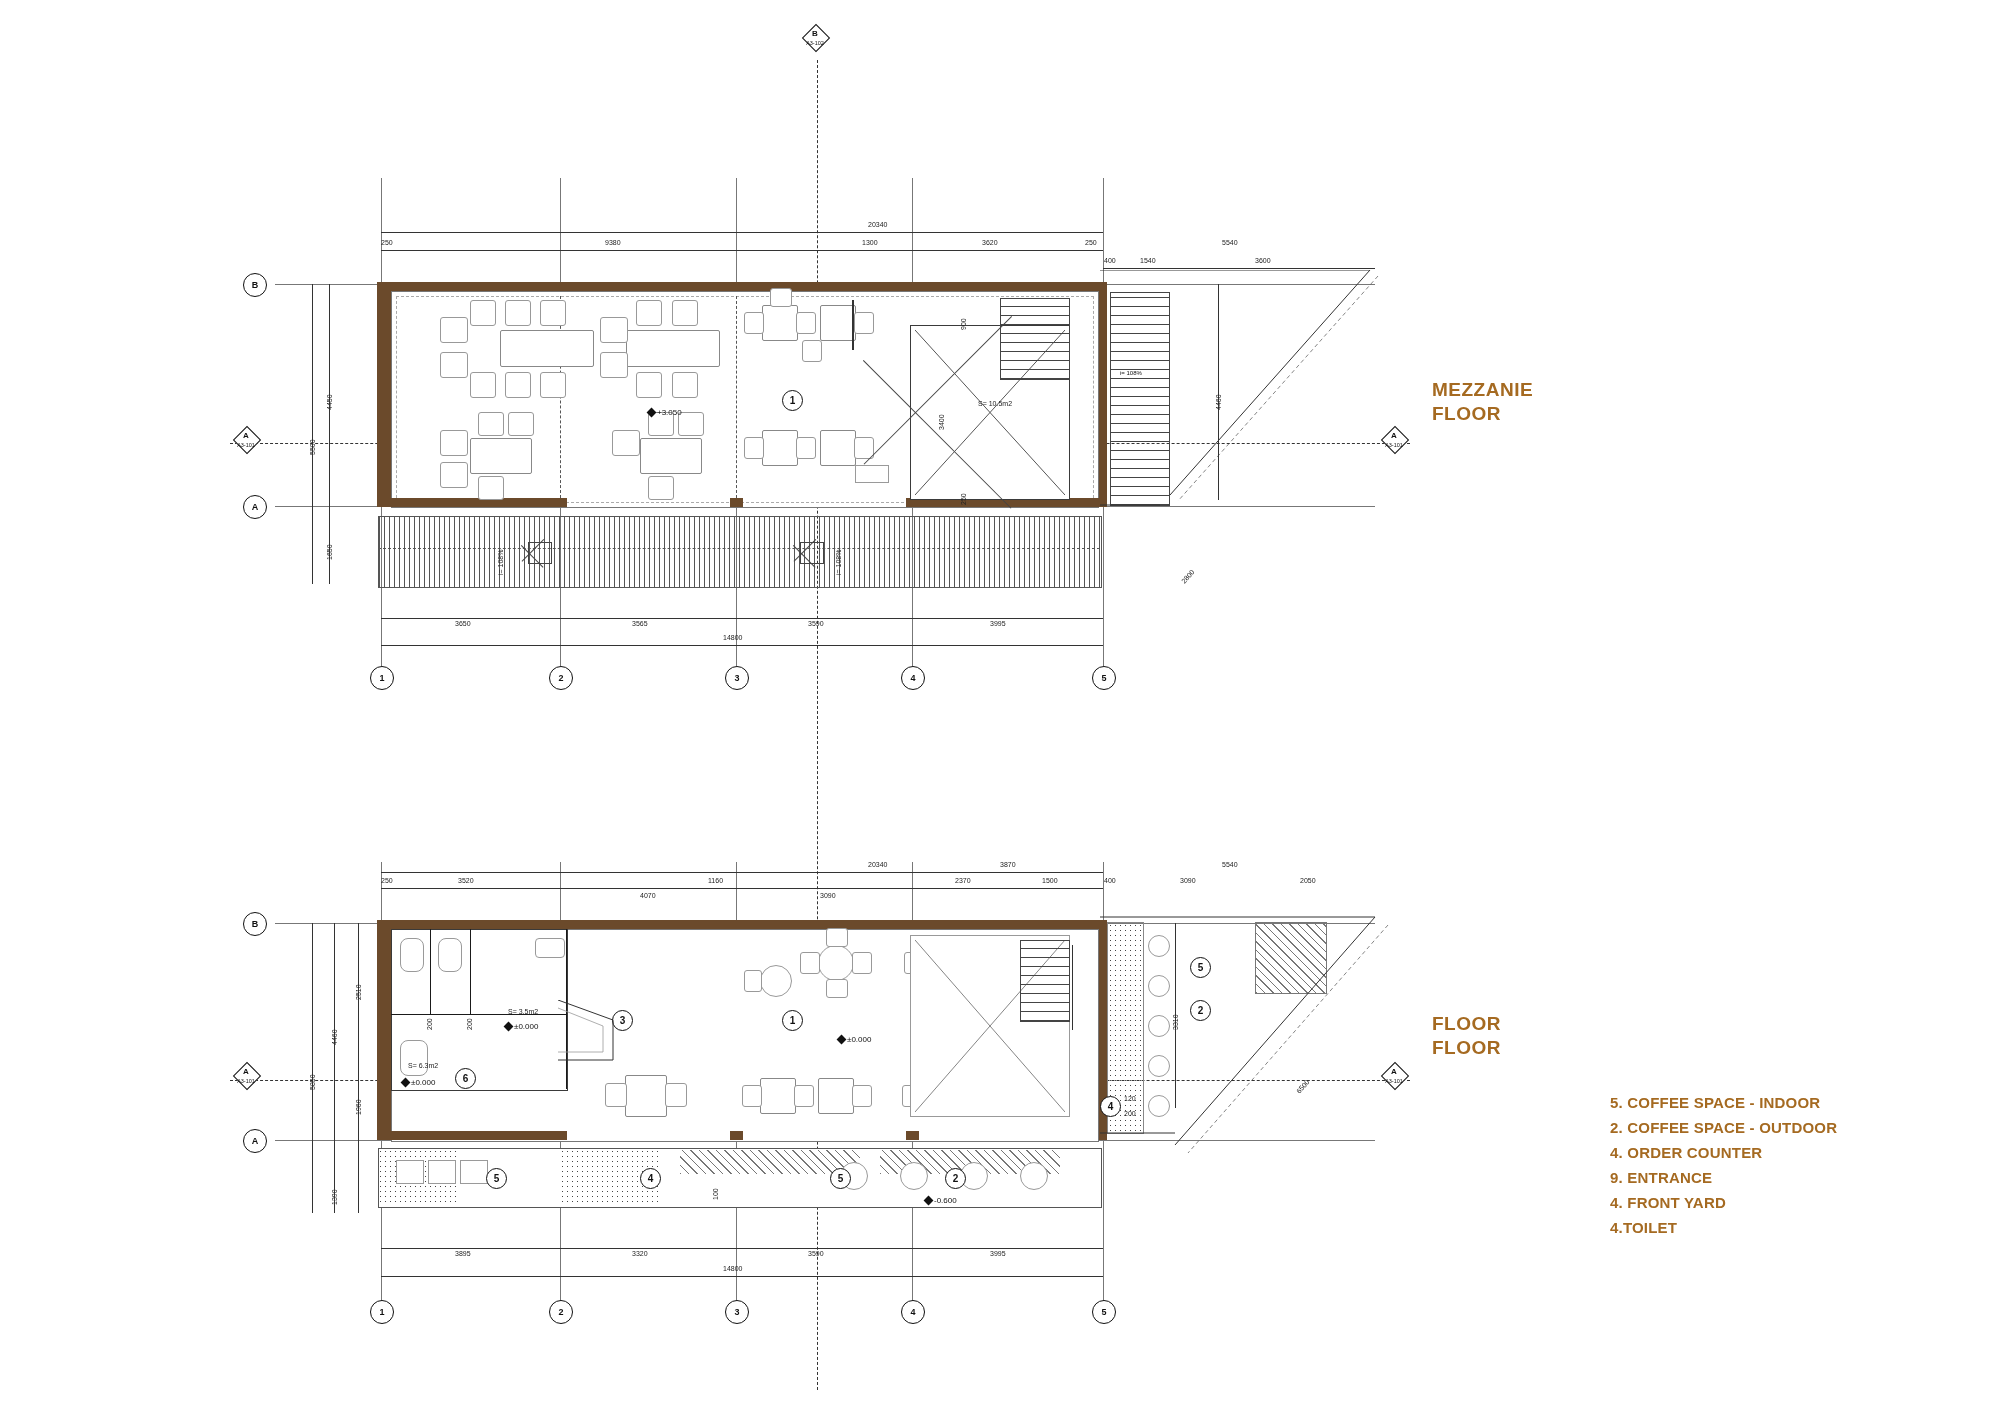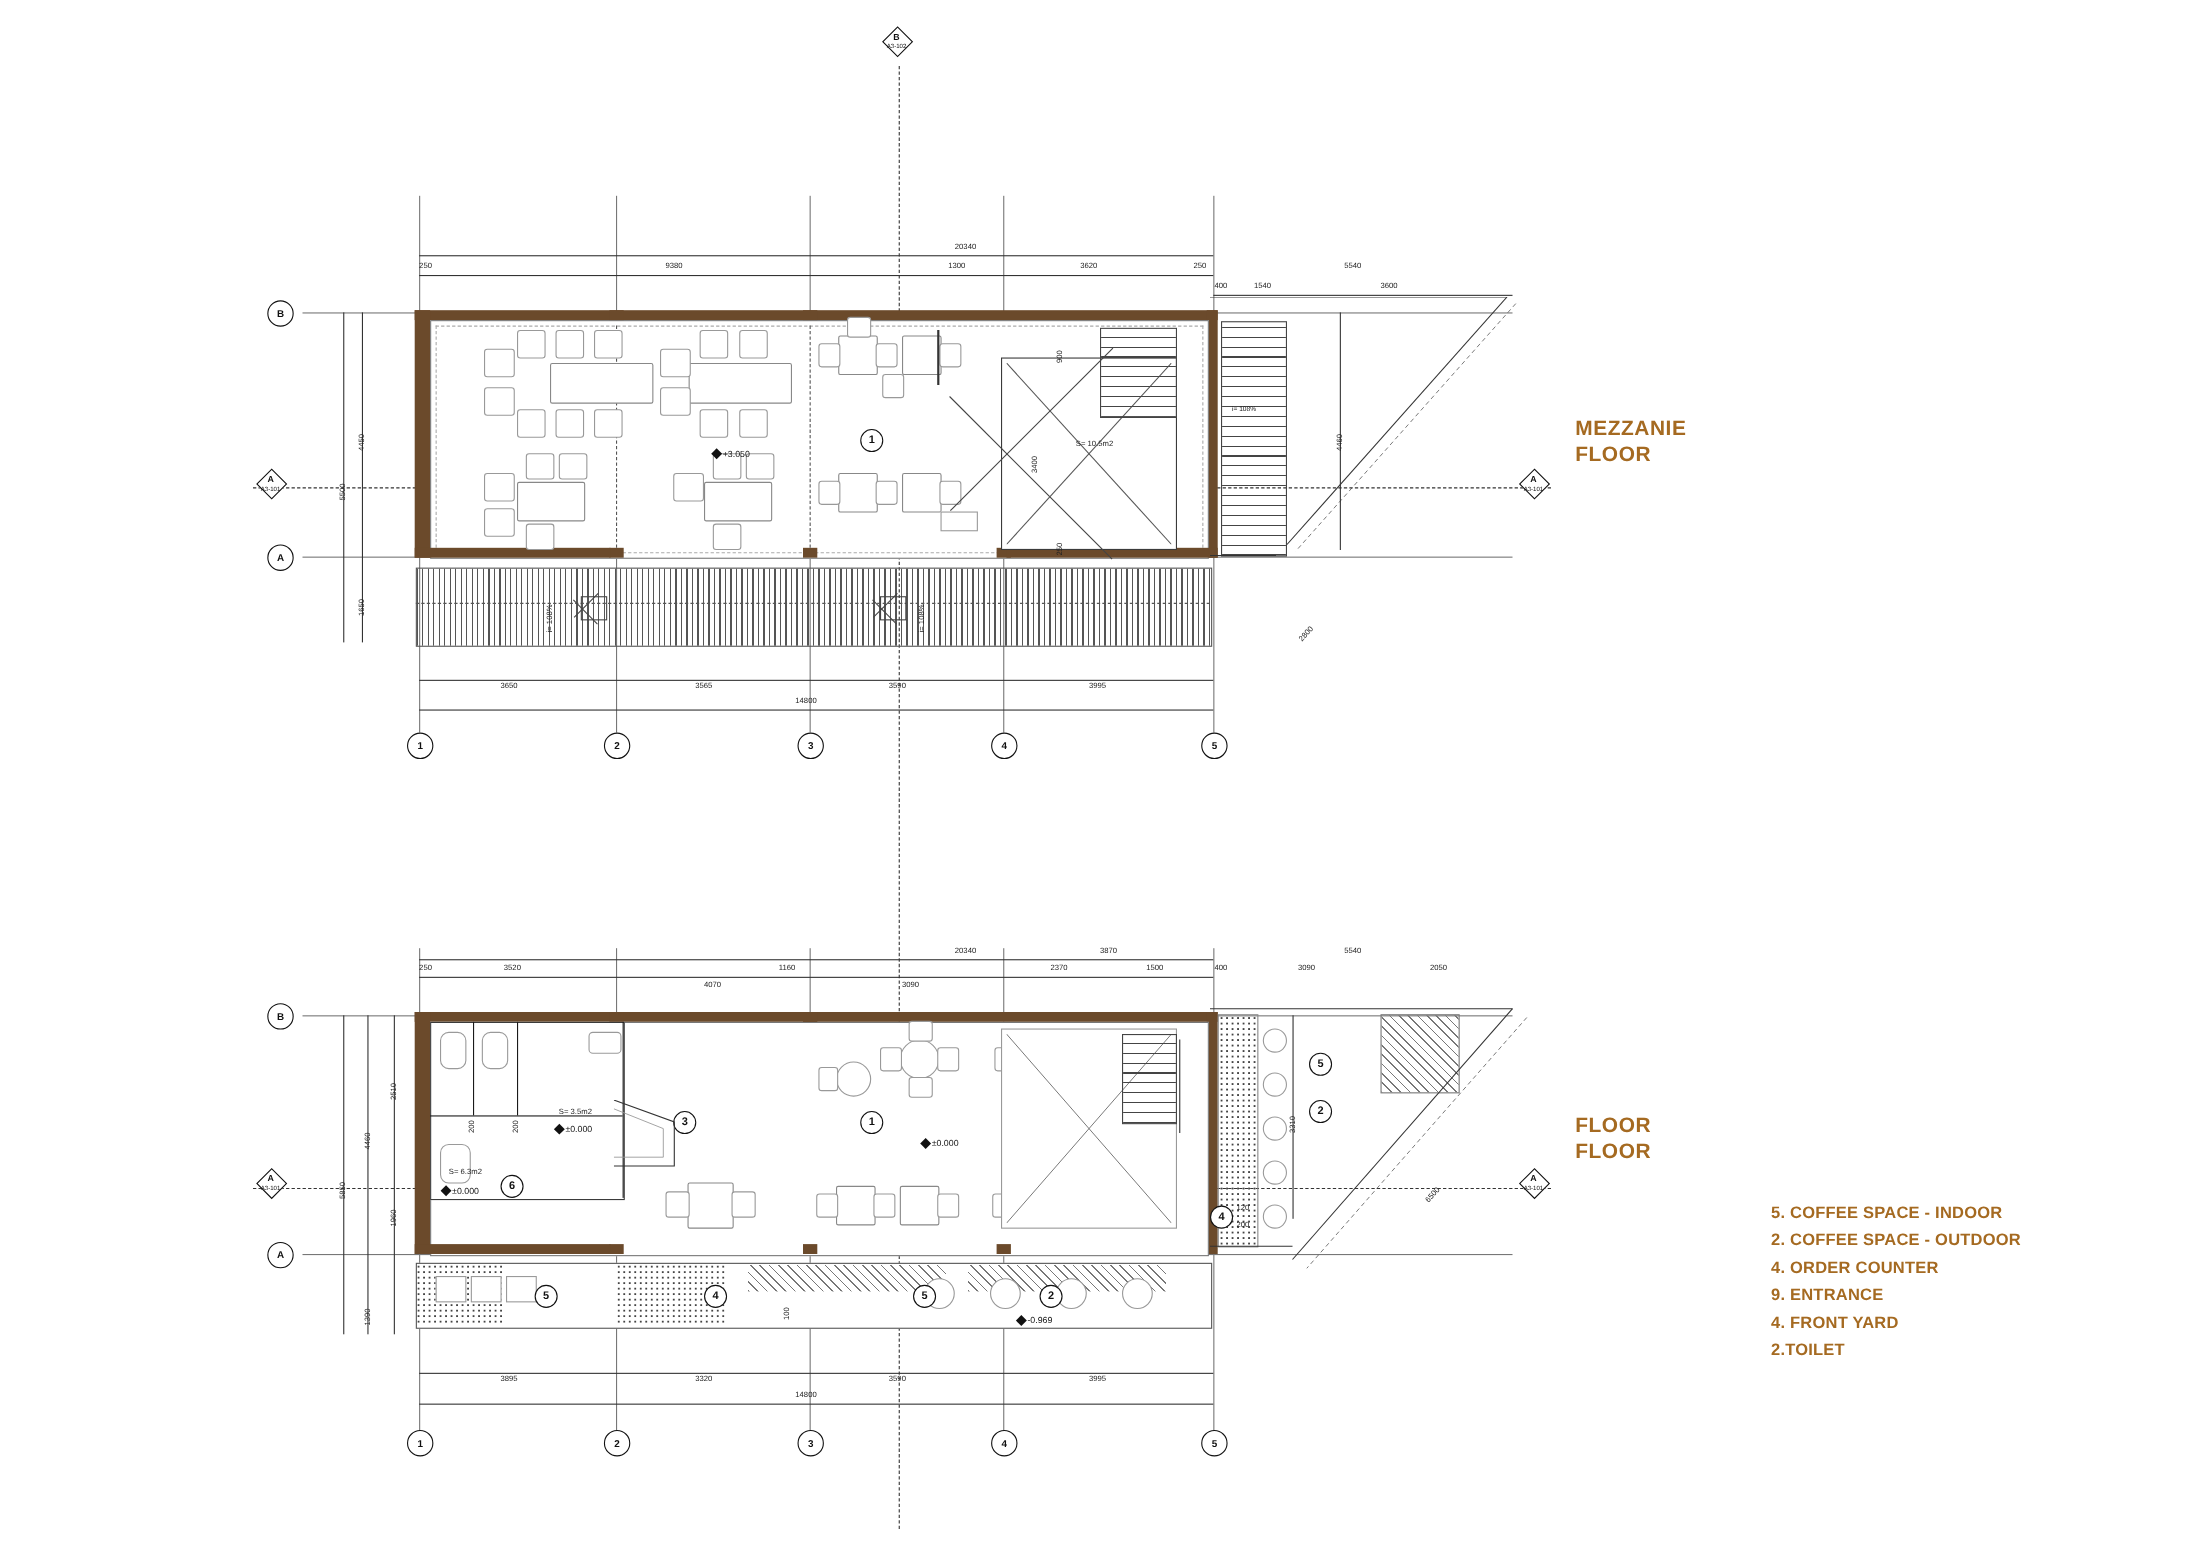--- a/index.html
+++ b/index.html
@@ -433,32 +433,32 @@
     <div class="lite" style="left:460px;top:1160px;width:26px;height:22px;"></div>
     <div class="chr" style="left:840px;top:1162px;width:26px;height:26px;"></div>
     <div class="chr" style="left:900px;top:1162px;width:26px;height:26px;"></div>
     <div class="chr" style="left:960px;top:1162px;width:26px;height:26px;"></div>
     <div class="chr" style="left:1020px;top:1162px;width:26px;height:26px;"></div>
     <div class="tag" style="left:486px;top:1168px;">5</div>
     <div class="tag" style="left:640px;top:1168px;">4</div>
     <div class="tag" style="left:830px;top:1168px;">5</div>
     <div class="tag" style="left:945px;top:1168px;">2</div>
     <div class="lvl" style="left:925px;top:1196px;">
-      <span class="sq"></span><span>-0.969</span>
+      <span class="sq"></span><span>-0.600</span>
     </div>
     <div class="dimv" style="left:712px;top:1200px;">100</div>
 
     <div class="ftitle" style="left:1432px;top:1012px;">
       <div>FLOOR</div>
       <div>FLOOR</div>
     </div>
   </div>
 
   <div class="legend" style="left:1610px;top:1090px;">
     <div>5. COFFEE SPACE - INDOOR</div>
     <div>2. COFFEE SPACE - OUTDOOR</div>
     <div>4. ORDER COUNTER</div>
     <div>9. ENTRANCE</div>
     <div>4. FRONT YARD</div>
-    <div>2.TOILET</div>
+    <div>4.TOILET</div>
   </div>
 
 </div>
 
 </body></html>

